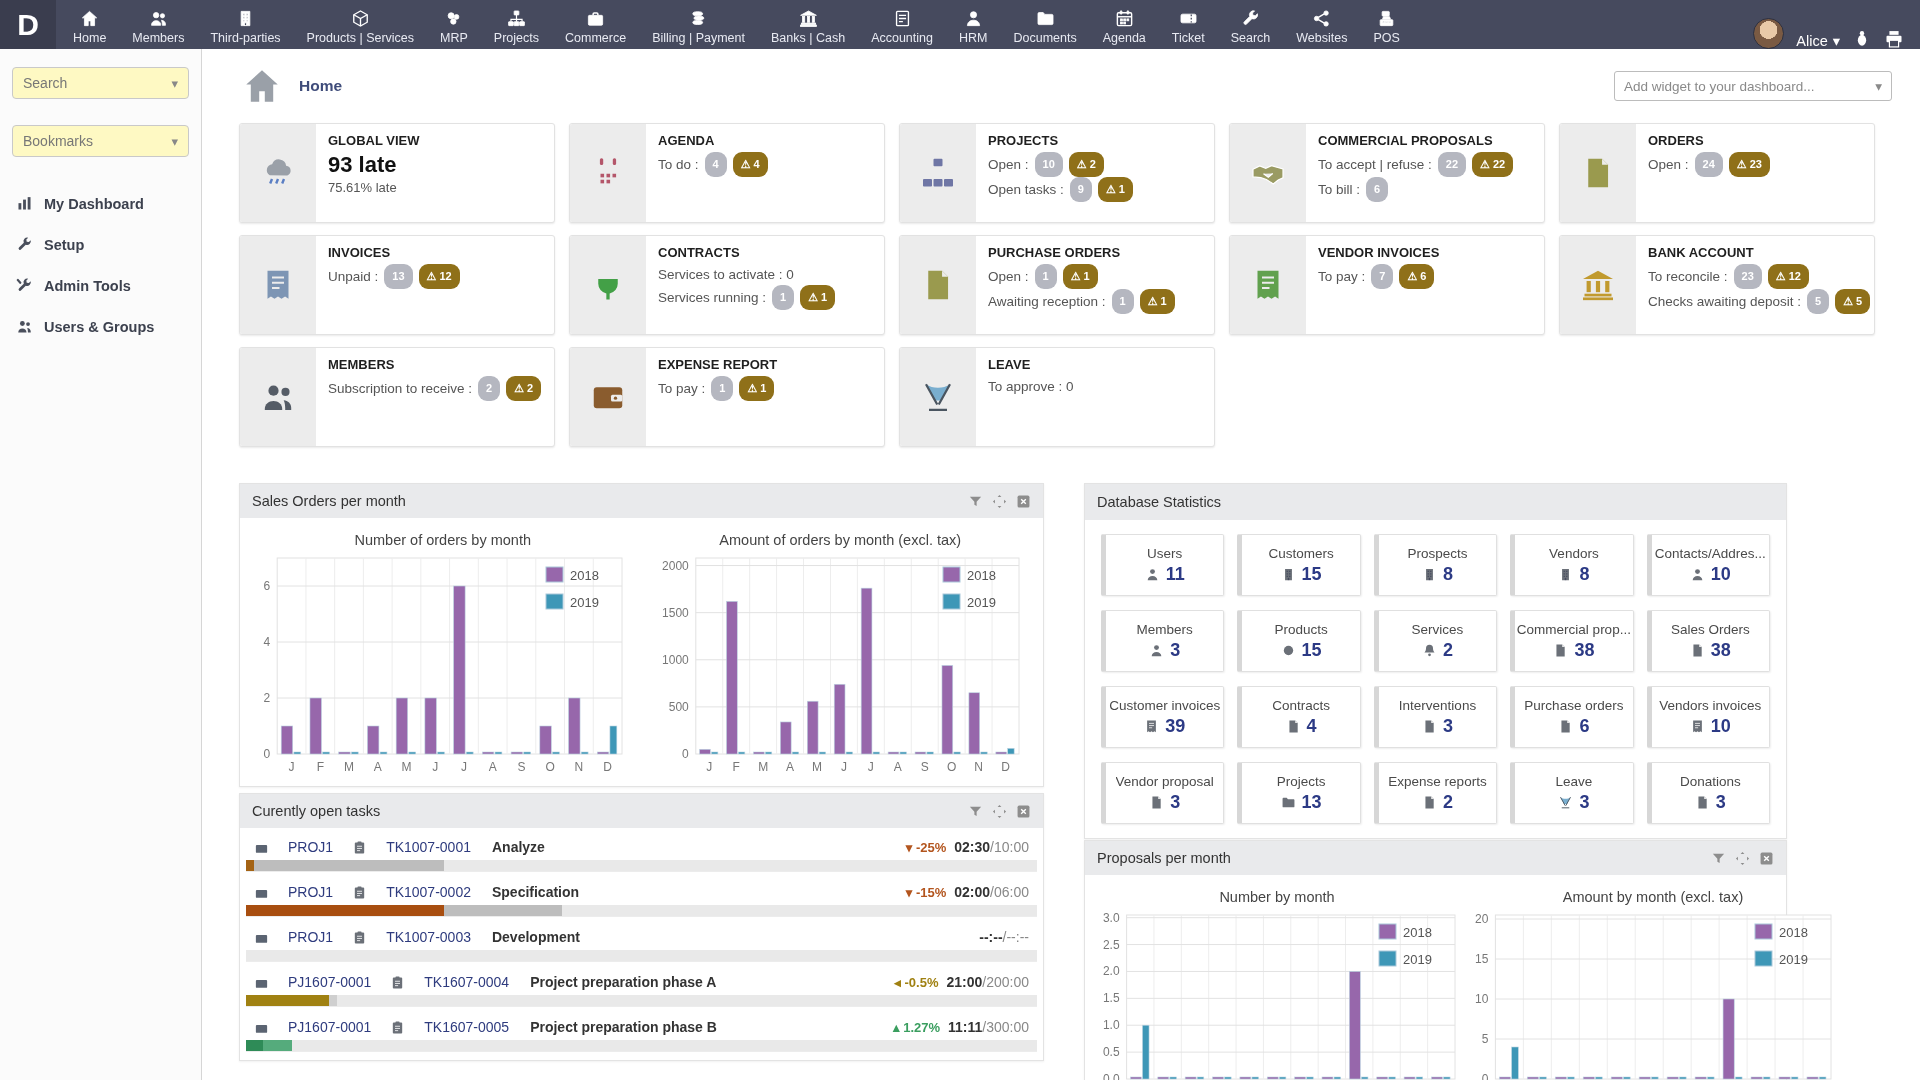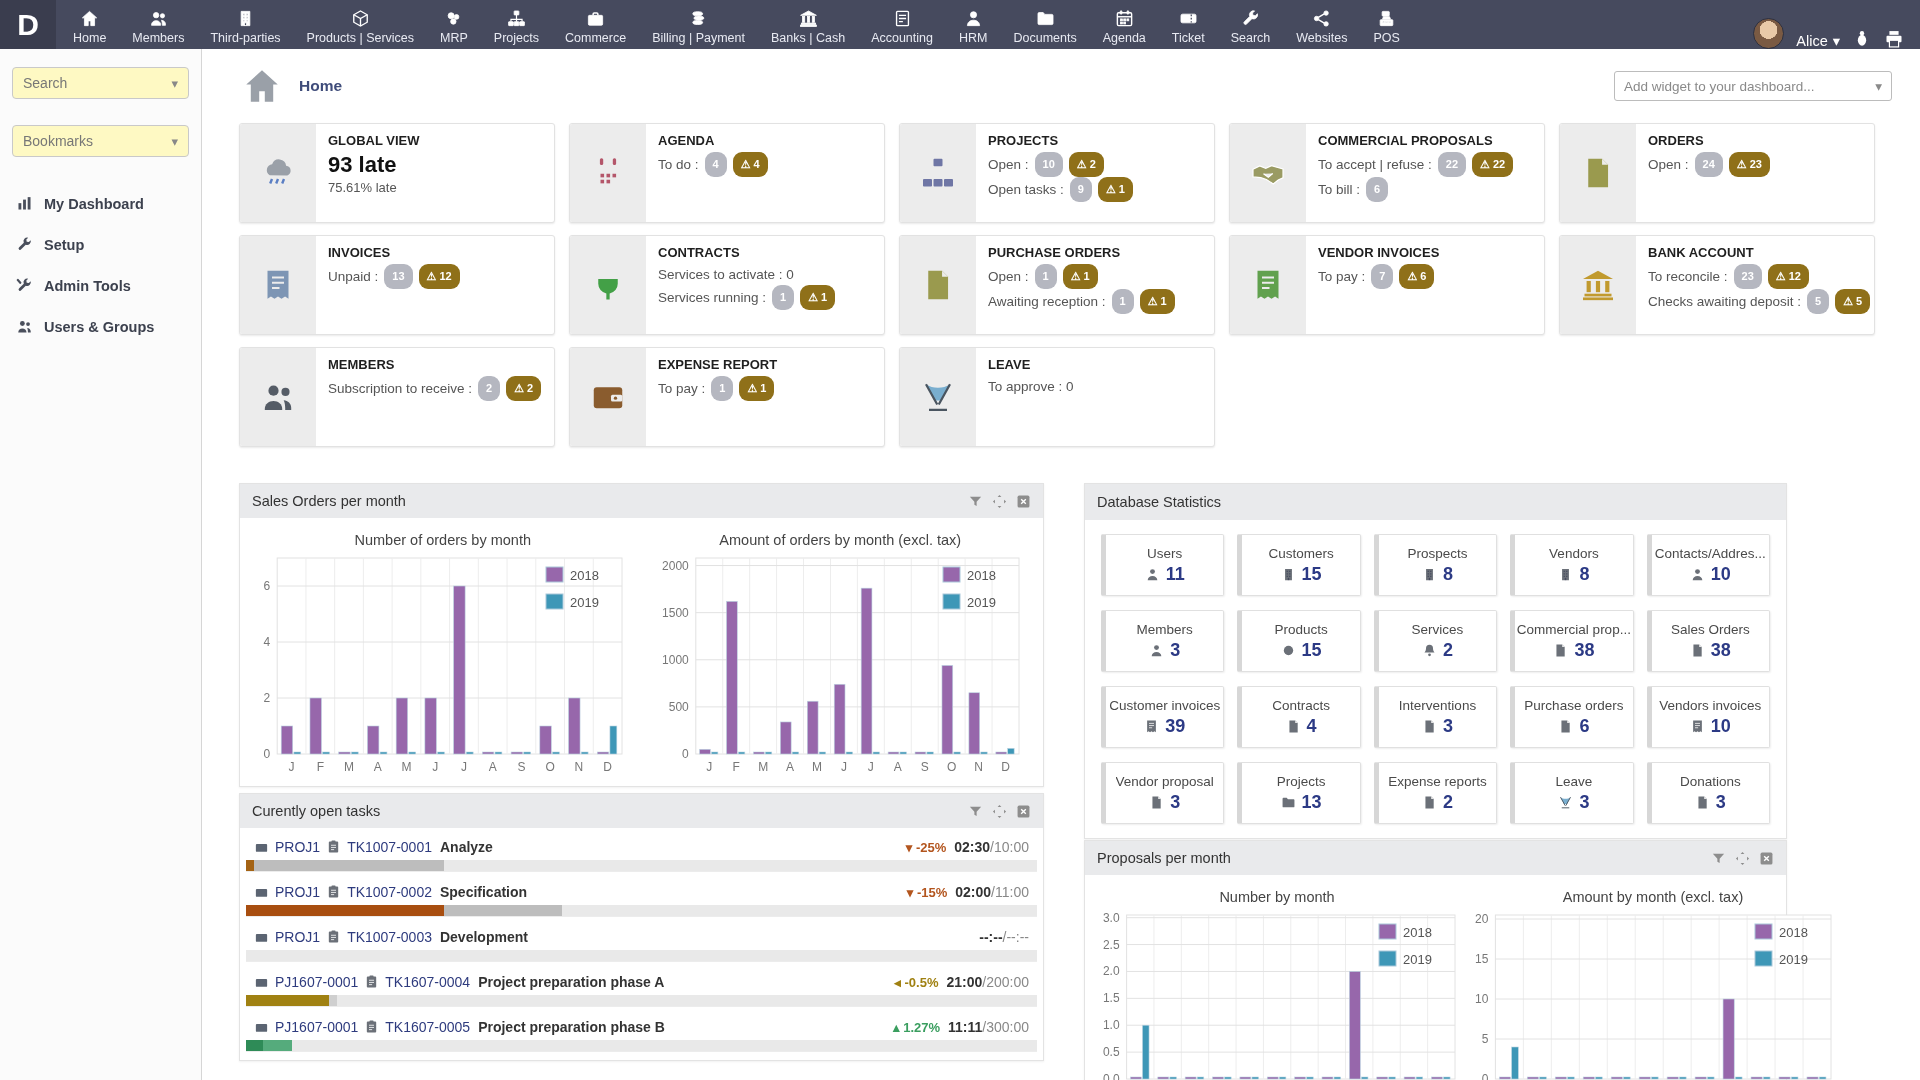--- a/index.html
+++ b/index.html
@@ -69,21 +69,21 @@
     padding:0 12px; font-size:14.5px; color:#333; }
   .panel-head .ph-icons { margin-left:auto; display:flex; gap:9px; }
   .panel-head .ph-icons svg { width:15px; height:15px; fill:#8d8d8d; cursor:pointer; }
   .charts-row { display:flex; justify-content:space-around; padding:8px 4px 4px; }
   .chart-block { text-align:center; }
   .chart-title { font-size:14.5px; color:#444; margin:6px 0 2px; }
 
   
   .tasks-body { padding:5px 6px 2px; }
   .task { margin-bottom:6px; border-bottom:1px solid #ececec; }
-  .task-head { display:flex; align-items:flex-start; gap:6px; padding:6px 8px 5px; font-size:14px; }
+  .task-head { display:flex; align-items:flex-end; gap:19px; padding:6px 8px 5px; font-size:14px; }
   .task-head svg { width:15px; height:15px; }
   .t-proj, .t-ref { color:#2e3b7e; cursor:pointer; }
   .t-label { font-weight:bold; color:#333; margin-left:2px; cursor:pointer; }
   .t-right { margin-left:auto; display:flex; align-items:baseline; gap:8px; }
   .t-trend { font-size:13px; font-weight:bold; }
   .t-time { font-size:14px; color:#888; }
   .t-time b { color:#333; }
   .task-track { height:11px; background:#e9e9e9; display:flex; overflow:hidden; }
   .task-track .seg { height:100%; }
 
@@ -944,21 +944,21 @@
                   <use href="#i-briefcase"></use>
                 </svg>
       <span class="t-proj">PROJ1</span>
       <svg class="ic" style="fill:#6b7078">
                   <use href="#i-clipboard"></use>
                 </svg>
       <span class="t-ref">TK1007-0002</span>
       <span class="t-label">Specification</span>
       <span class="t-right">
         <span class="t-trend" style="color: rgb(179, 85, 30);">▾ -15%</span>
-        <span class="t-time"><b>02:00</b><i style="font-style:normal">/11:00</i></span>
+        <span class="t-time"><b>02:00</b><i style="font-style:normal">/06:00</i></span>
       </span>
     </div>
     <div class="task-track">
                 <div class="seg" style="width: 25%; background: rgb(168, 78, 16);"></div>
                 <div class="seg" style="width: 15%; background: rgb(189, 189, 189);"></div>
               </div>
   </div>
             <div class="task">
     <div class="task-head">
       <svg class="ic" style="fill:#5b6472">

